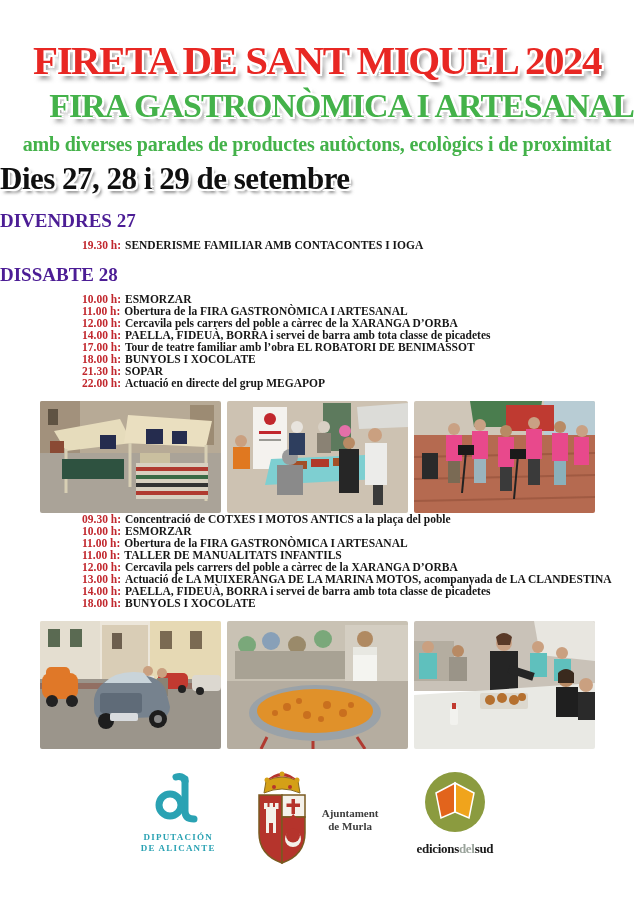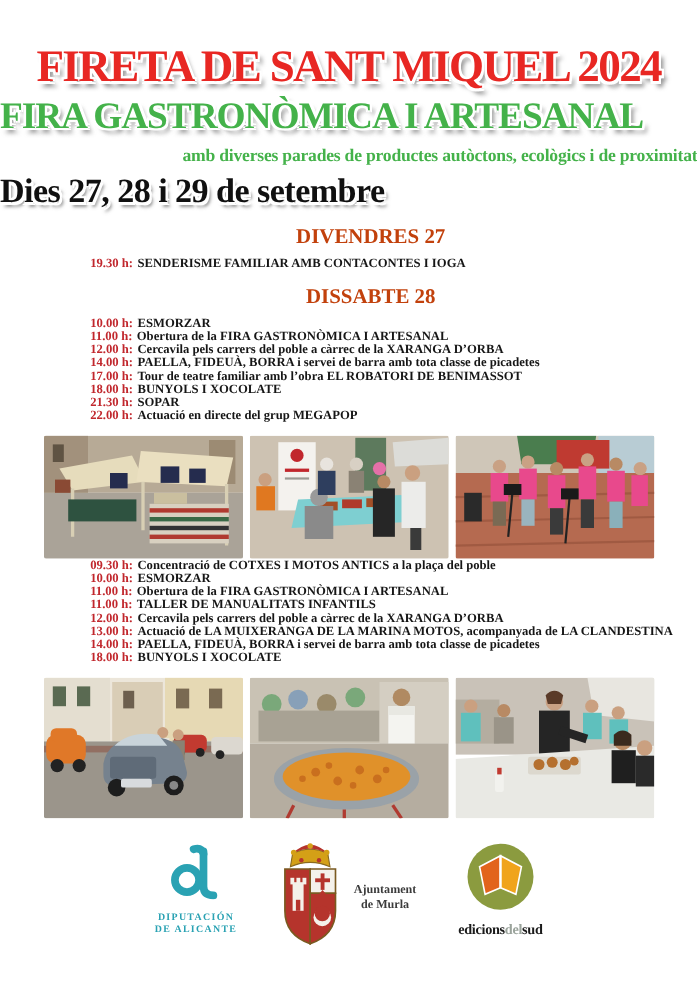--- a/index.html
+++ b/index.html
@@ -18,44 +18,44 @@
   h1.title {
     margin:0; text-align:center;
     font-size:41px; font-weight:900; letter-spacing:-1.5px;
     color:#e82723;
     text-shadow:
       -2px -2px 0 #fff, 2px -2px 0 #fff, -2px 2px 0 #fff, 2px 2px 0 #fff,
       0 -2px 0 #fff, 0 2px 0 #fff, -2px 0 0 #fff, 2px 0 0 #fff,
       4px 5px 4px rgba(90,90,90,.65);
   }
   h2.subtitle {
-    margin:3px 0 0; text-align:left;
+    margin:3px 0 0; text-align:right;
     font-size:34px; font-weight:900; letter-spacing:-1px;
     color:#44b24a;
     text-shadow:
       -2px -2px 0 #fff, 2px -2px 0 #fff, -2px 2px 0 #fff, 2px 2px 0 #fff,
       0 -2px 0 #fff, 0 2px 0 #fff, -2px 0 0 #fff, 2px 0 0 #fff,
       4px 5px 4px rgba(90,90,90,.6);
   }
   .tagline {
-    margin-top:8px; text-align:right;
-    font-size:16px; font-weight:700; color:#44b24a; letter-spacing:-0.2px;
+    margin-top:8px; text-align:center;
+    font-size:20px; font-weight:700; color:#44b24a; letter-spacing:-0.2px;
   }
   .dateline {
     margin-top:5px; 
     font-size:31px; font-weight:900; color:#101010; letter-spacing:-0.5px;
     text-shadow:
       -2px -2px 0 #fff, 2px -2px 0 #fff, -2px 2px 0 #fff, 2px 2px 0 #fff,
       3px 4px 3px rgba(110,110,110,.75);
   }
 
   
   .day-heading {
-    margin:13px 0 7px; text-align:center;
-    font-size:19px; font-weight:800; color:#c2410c; letter-spacing:0;padding-left:40px;
+    margin:13px 0 7px; text-align:left;
+    font-size:19px; font-weight:800; color:#4c1d95; letter-spacing:0;
   }
   .events { padding-left:82px; padding-right:28px; }
   .event { font-size:11.5px; font-weight:700; line-height:12px; color:#161616; white-space:nowrap; }
   .event .time { color:#c1272d; margin-right:4px; }
 
   
   .photo-row { display:flex; justify-content:center; gap:6px; margin-top:12px; }
   .photo { border-radius:2px; overflow:hidden; flex:0 0 auto; }
   .photo svg { display:block; }
 

